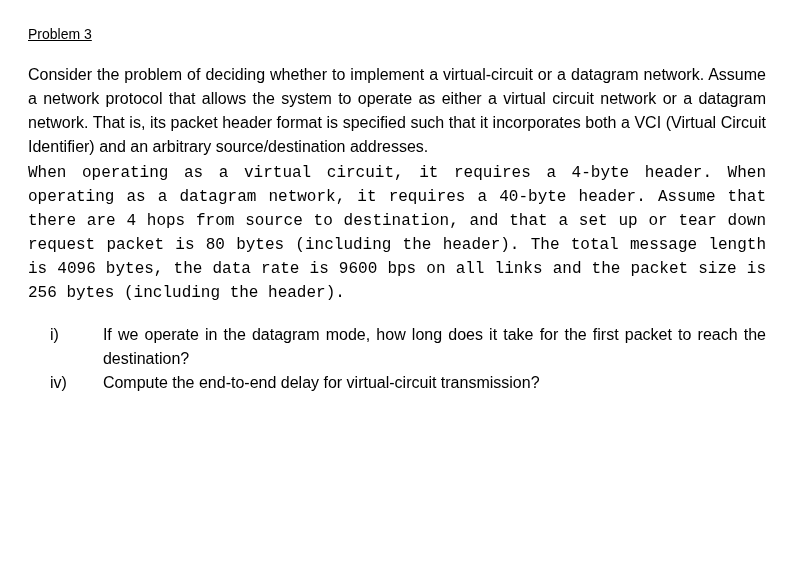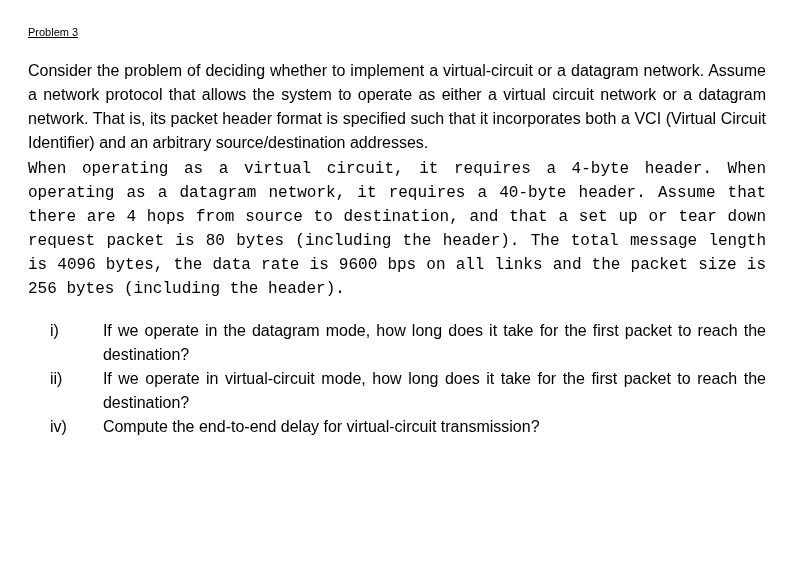--- a/index.html
+++ b/index.html
@@ -9,21 +9,21 @@
       font-size: 16px;
       line-height: 1.5;
       color: #000;
       background: #fff;
       width: 794px;
       box-sizing: border-box;
     }
     .title {
       text-decoration: underline;
       margin-bottom: 18px;
-      font-size: 11px;
+      font-size: 14px;
     }
     .para {
       text-align: justify;
       margin-bottom: 2px;
       margin-top: 17px;
     }
     .para2 {
       text-align: justify;
       margin-bottom: 18px;
       font-family: Liberation Mono, monospace;
@@ -55,20 +55,16 @@
 
 <div class="para">Consider the problem of deciding whether to implement a virtual-circuit or a datagram network. Assume a network protocol that allows the system to operate as either a virtual circuit network or a datagram network. That is, its packet header format is specified such that it incorporates both a VCI (Virtual Circuit Identifier) and an arbitrary source/destination addresses.</div>
 <div class="para2">When operating as a virtual circuit, it requires a 4-byte header. When operating as a datagram network, it requires a 40-byte header. Assume that there are 4 hops from source to destination, and that a set up or tear down request packet is 80 bytes (including the header). The total message length is 4096 bytes, the data rate is 9600 bps on all links and the packet size is 256 bytes (including the header).</div>
 
 <div class="list">
   <div class="row">
     <div class="marker">i)</div>
     <div class="content">If we operate in the datagram mode, how long does it take for the first packet to reach the destination?</div>
   </div>
   <div class="row">
-    <div class="marker">ii)</div>
-    <div class="content">If we operate in virtual-circuit mode, how long does it take for the first packet to reach the destination?</div>
-  </div>
-  <div class="row">
     <div class="marker">iv)</div>
     <div class="content">Compute the end-to-end delay for virtual-circuit transmission?</div>
   </div>
 </div>
 
 </body></html>

